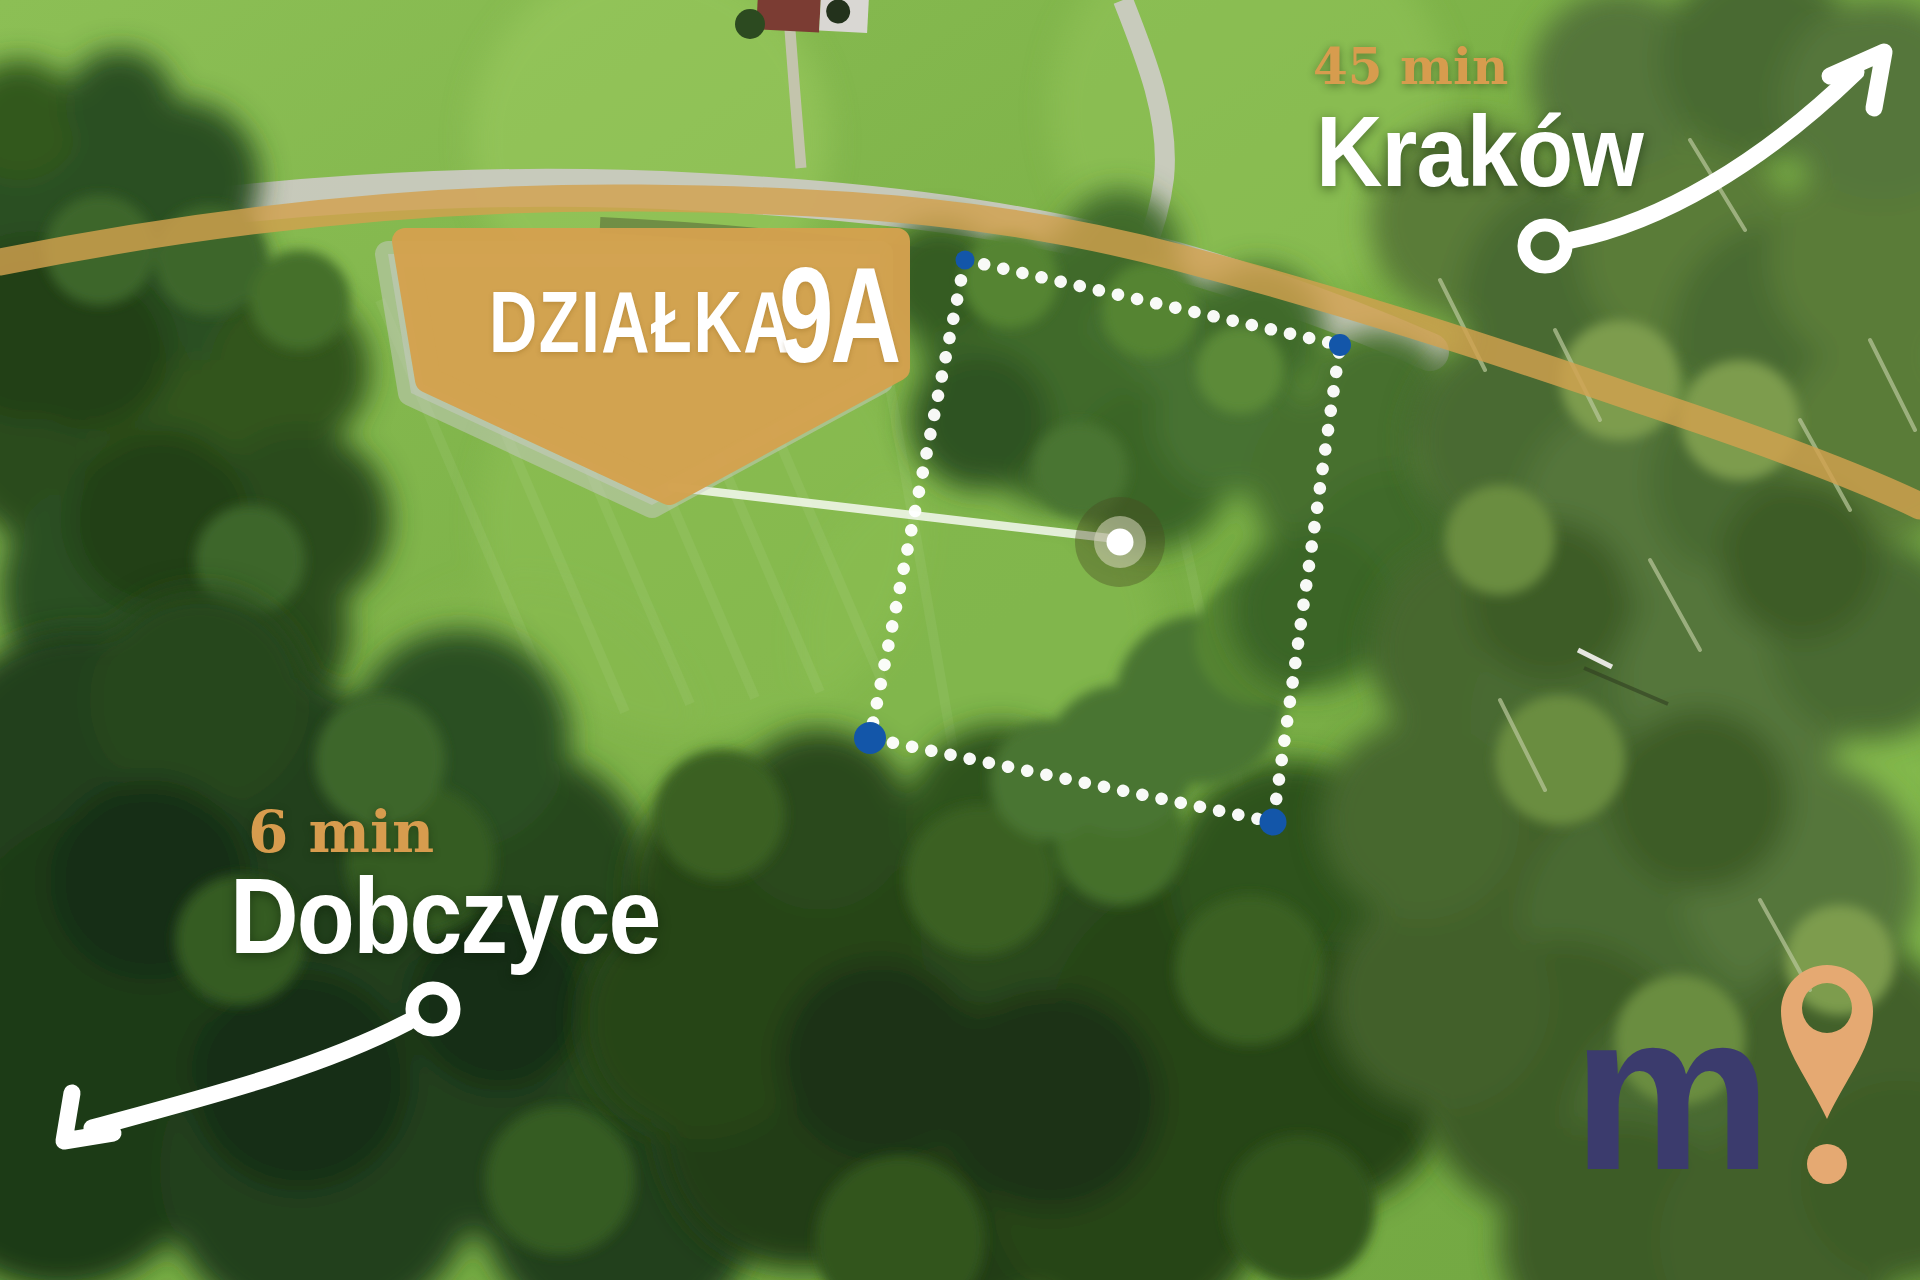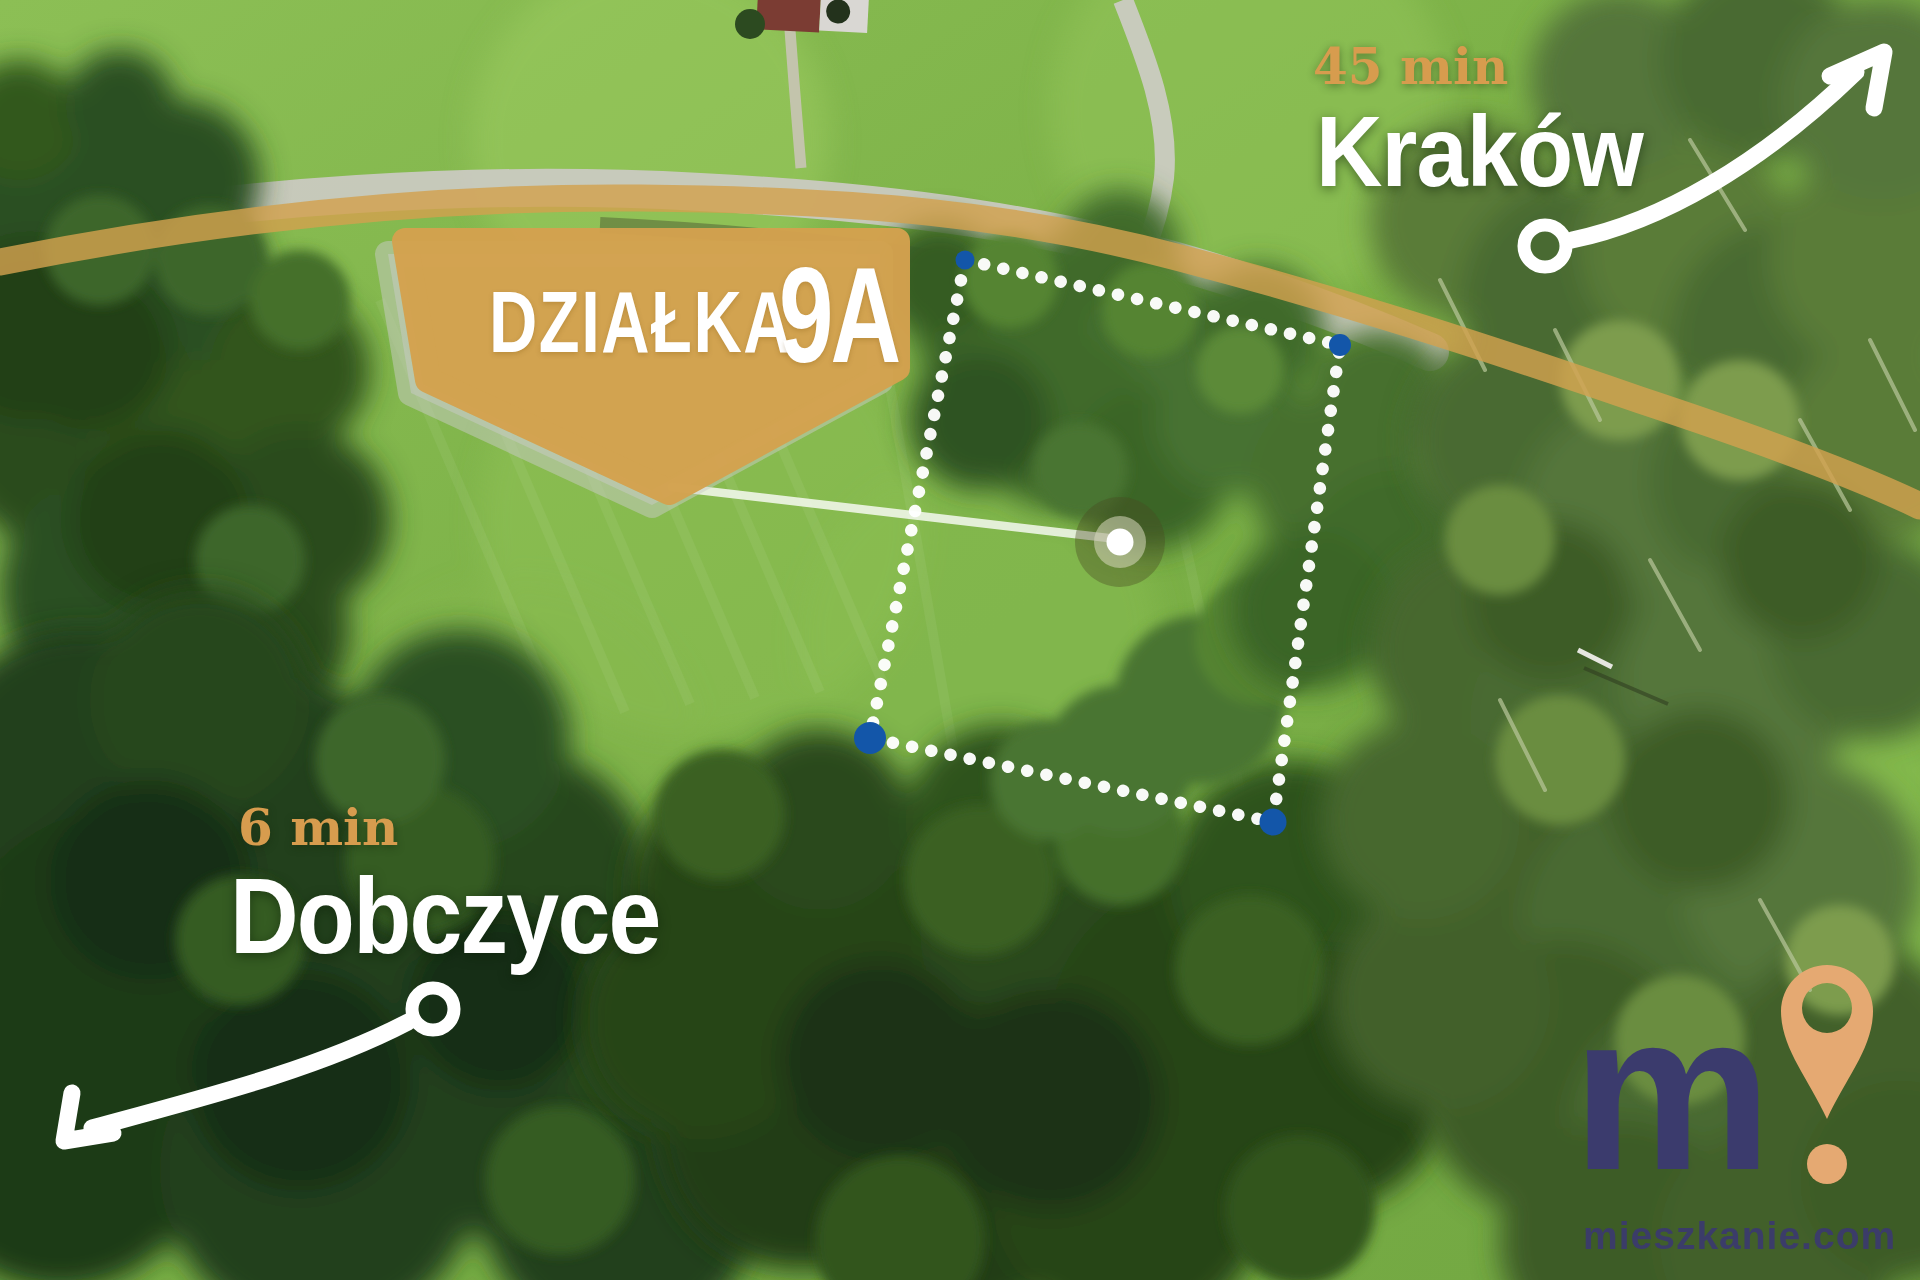--- a/index.html
+++ b/index.html
@@ -16,21 +16,21 @@
     letter-spacing:-4px;transform:scaleX(.72);transform-origin:left top;
     text-shadow:0 2px 6px rgba(110,70,0,.25);}
 
   
   .gold-serif{font-family:"DejaVu Serif","Liberation Serif",serif;font-weight:700;
     color:#d79c4e;text-shadow:0 2px 8px rgba(20,40,10,.45);}
   .dest-name{font-weight:700;color:#ffffff;text-shadow:0 3px 12px rgba(10,30,5,.5);}
   .krakow-time{left:1313px;top:42px;font-size:50px;}
   .krakow-name{left:1316px;top:101px;font-size:100px;transform:scaleX(.92);
     transform-origin:left top;letter-spacing:-1px;}
-  .dobczyce-time{left:238px;top:803px;font-size:50px;}
+  .dobczyce-time{left:248px;top:803px;font-size:58px;}
   .dobczyce-name{left:230px;top:862px;font-size:108px;transform:scaleX(.88);
     transform-origin:left top;letter-spacing:-2px;}
 
   
   .logo-m{left:1572px;top:979px;font-size:225px;font-weight:700;color:#3b3b6d;
     letter-spacing:0;}
   .logo-site{left:1583px;top:1216px;font-size:39px;font-weight:700;color:#3b3b6d;
     letter-spacing:1px;opacity:.95;}
 </style>
 </head>
@@ -287,14 +287,13 @@
   <div class="txt banner-prefix">DZIAŁKA</div>
   <div class="txt banner-number">9A</div>
 
   <div class="txt gold-serif krakow-time">45 min</div>
   <div class="txt dest-name krakow-name">Kraków</div>
 
   <div class="txt gold-serif dobczyce-time">6 min</div>
   <div class="txt dest-name dobczyce-name">Dobczyce</div>
 
   <div class="txt logo-m">m</div>
-  <div class="txt logo-site">mieszkanie.com</div>
 </div>
 
 </body></html>

